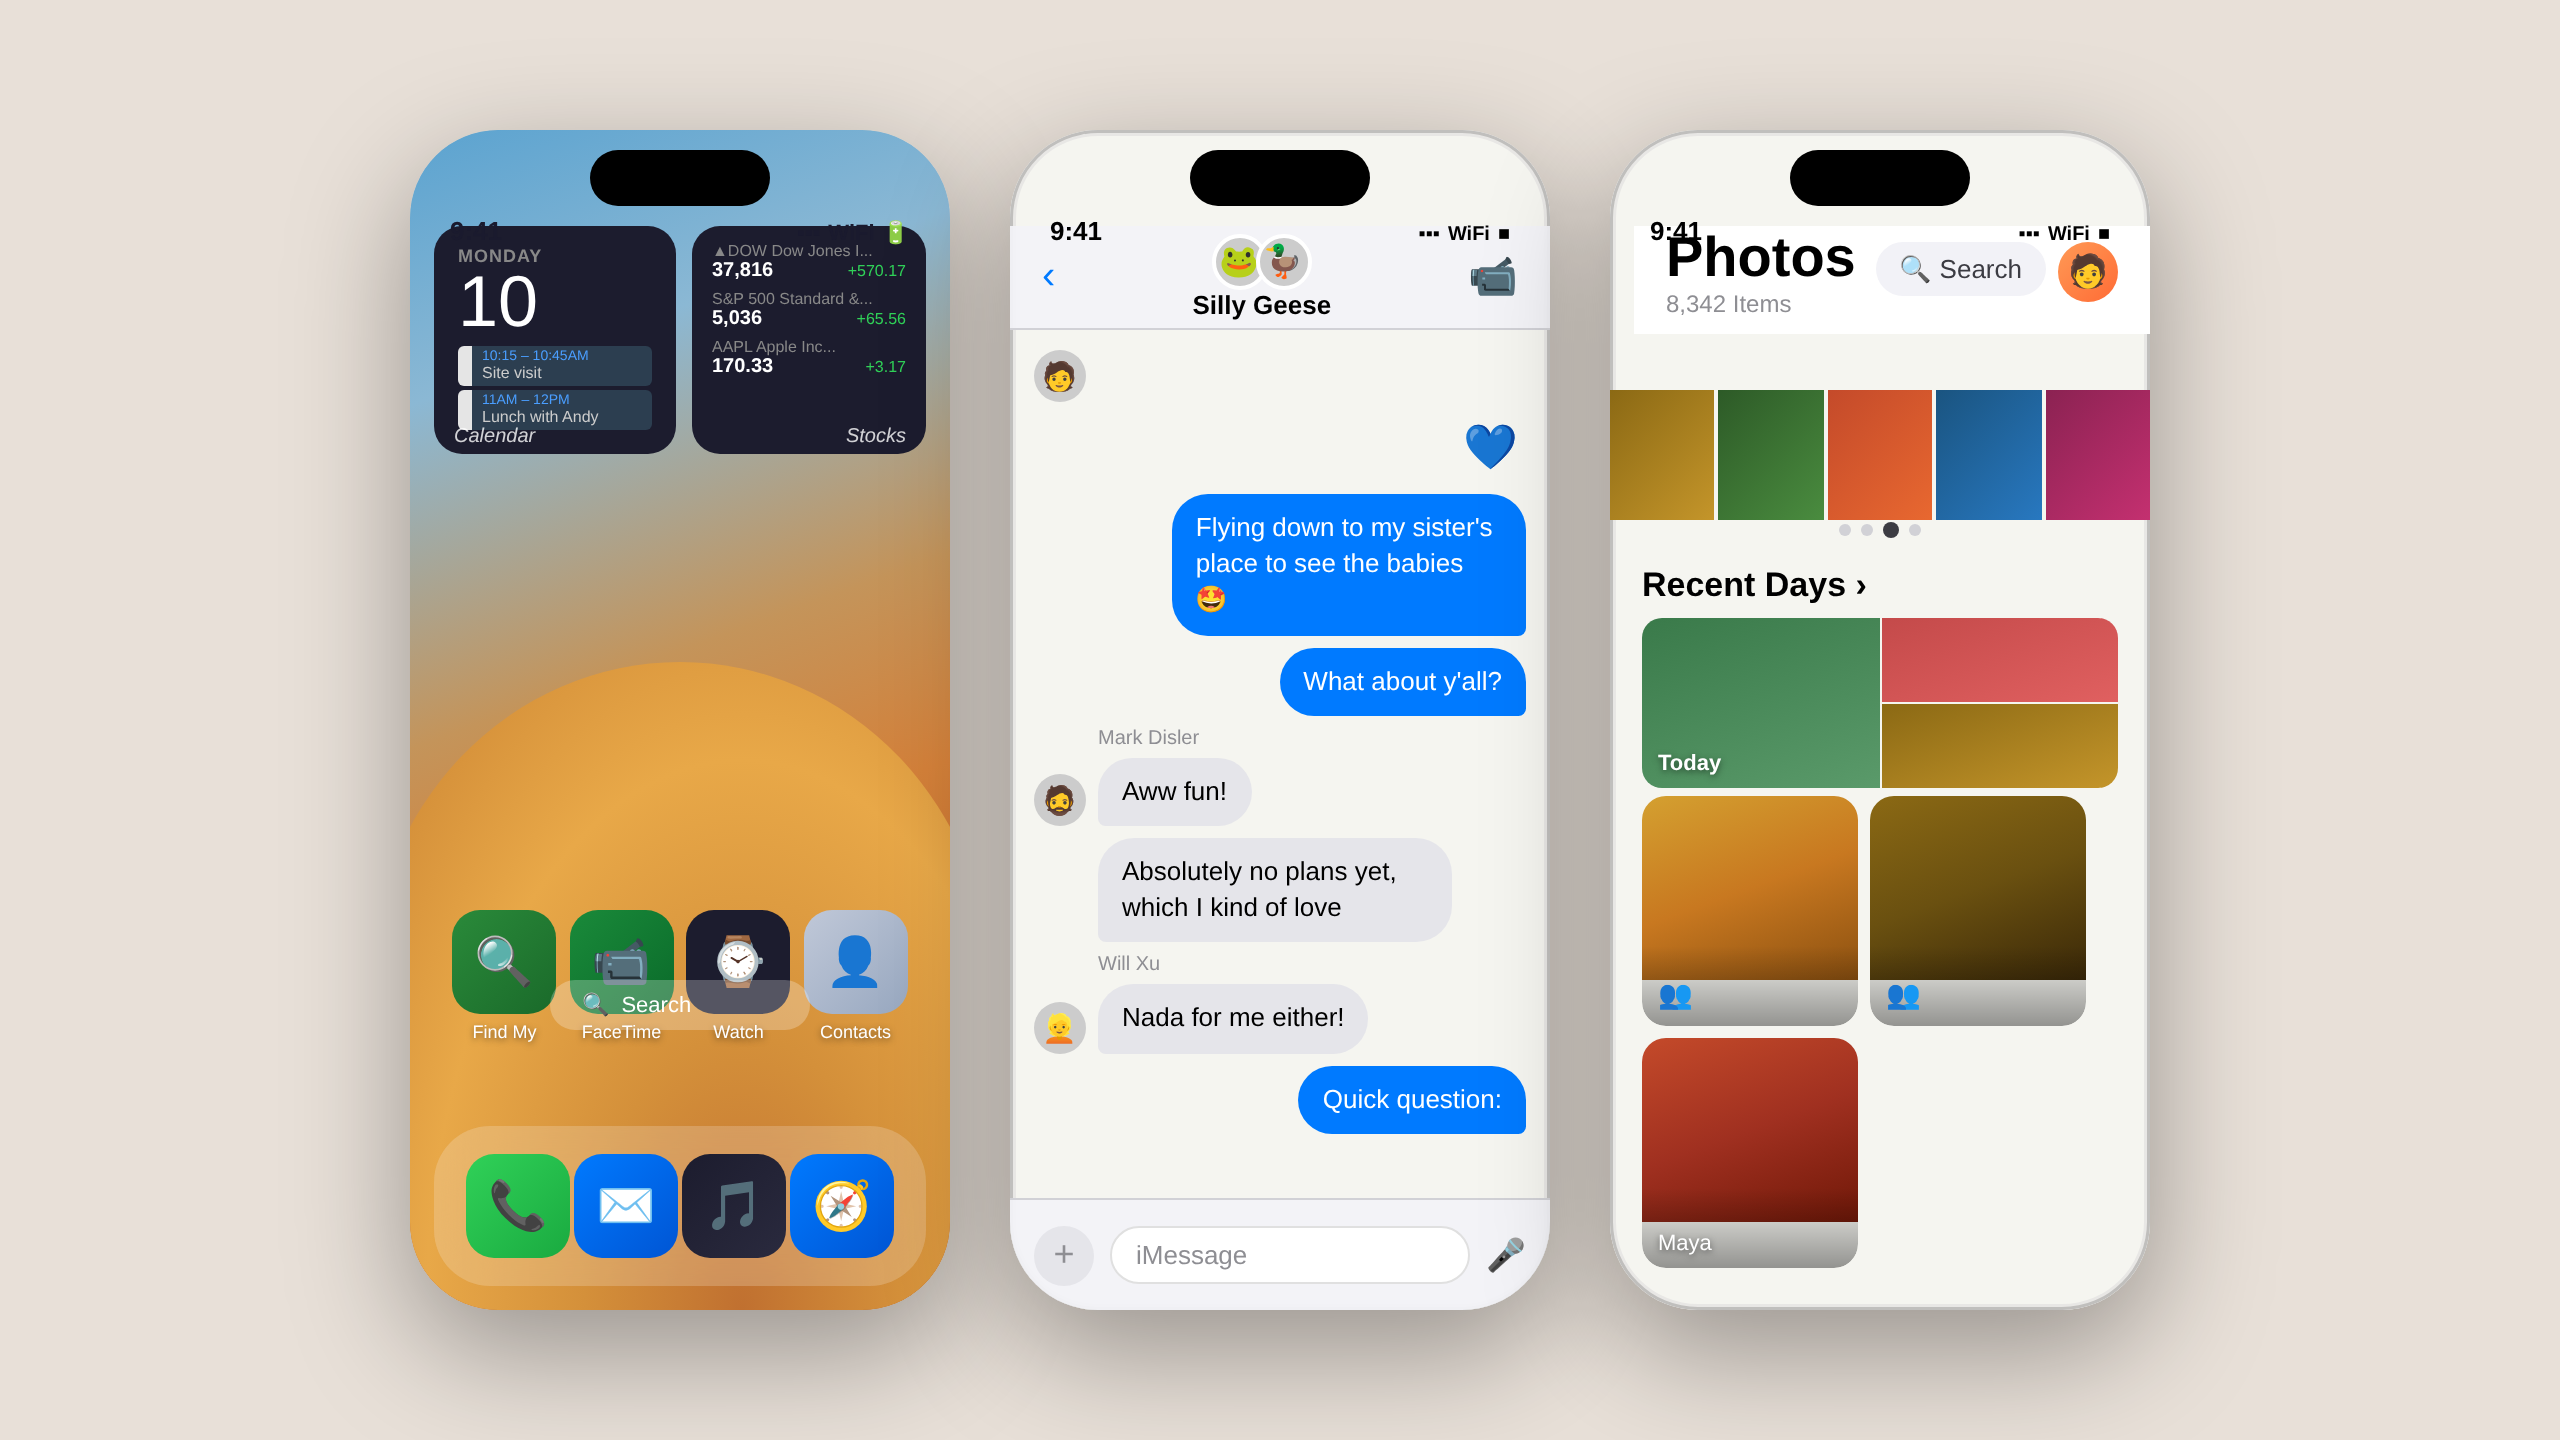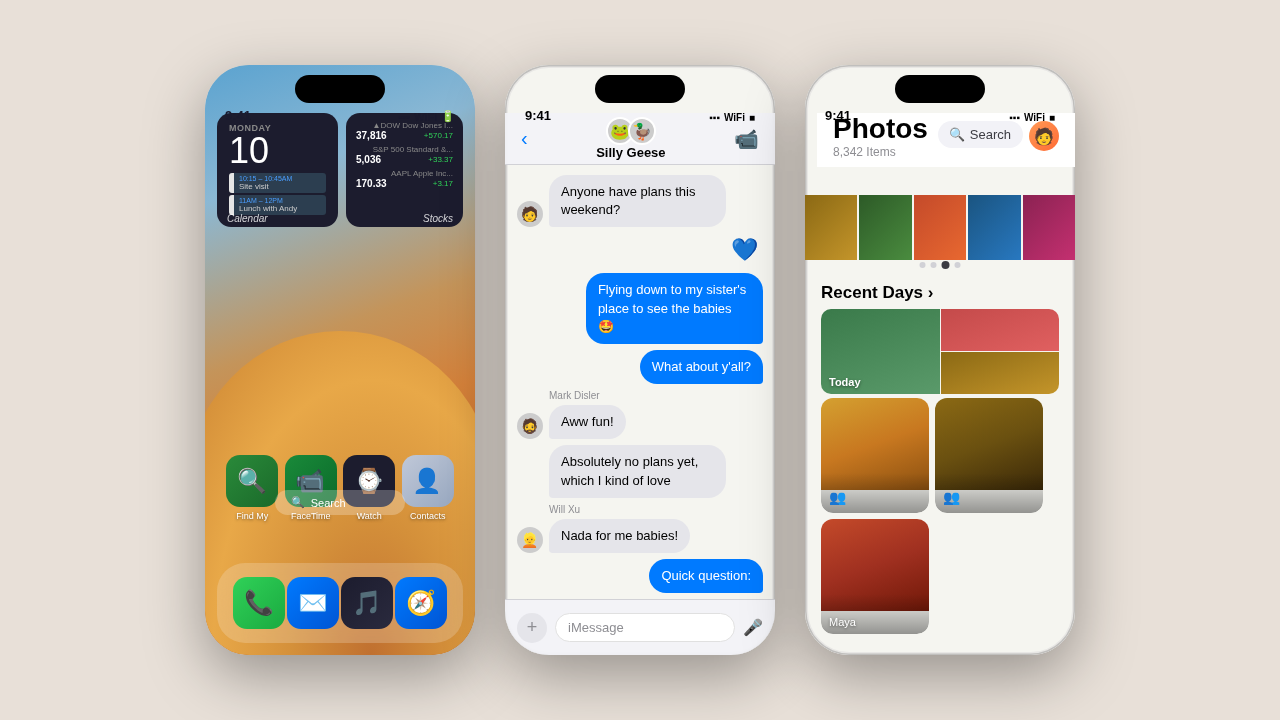--- a/index.html
+++ b/index.html
@@ -89,37 +89,37 @@
       border-radius: 14px;
       padding: 10px 12px;
       color: white;
       flex: 1;
     }
     .widget-cal-day { font-size: 9px; font-weight: 600; color: #888; letter-spacing: 0.5px; }
     .widget-cal-num { font-size: 36px; font-weight: 200; line-height: 1; color: white; }
     .widget-cal-events { margin-top: 4px; }
     .widget-cal-event {
       background: #2c3e50;
-      border-left: 5px solid #e5e5e5;
+      border-left: 7px solid #e5e5e5;
       padding: 2px 5px;
       border-radius: 3px;
       font-size: 8px;
       margin-bottom: 2px;
       color: #ccc;
     }
     .widget-cal-event .event-time { color: #4a9eff; font-size: 7px; }
 
     .widget-stocks {
       background: #1c1c2e;
       border-radius: 14px;
       padding: 8px 10px;
       flex: 1;
     }
     .stock-item { margin-bottom: 4px; }
-    .stock-name { font-size: 8px; color: #888; text-align: right; }
+    .stock-name { font-size: 8px; color: #888; }
     .stock-row { display: flex; justify-content: space-between; align-items: center; }
     .stock-price { font-size: 10px; font-weight: 600; color: white; }
     .stock-change { font-size: 8px; color: #30d158; }
 
     .home-search {
       position: absolute;
       bottom: 140px;
       left: 50%;
       transform: translateX(-50%);
       background: rgba(255,255,255,0.25);
@@ -481,21 +481,21 @@
           <div class="stock-name">▲DOW Dow Jones I...</div>
           <div class="stock-row">
             <span class="stock-price">37,816</span>
             <span class="stock-change">+570.17</span>
           </div>
         </div>
         <div class="stock-item">
           <div class="stock-name">S&amp;P 500 Standard &amp;...</div>
           <div class="stock-row">
             <span class="stock-price">5,036</span>
-            <span class="stock-change">+33.37</span>
+            <span class="stock-change">+65.56</span>
           </div>
         </div>
         <div class="stock-item">
           <div class="stock-name">AAPL Apple Inc...</div>
           <div class="stock-row">
             <span class="stock-price">170.33</span>
             <span class="stock-change">+3.17</span>
           </div>
         </div>
       </div>
@@ -568,21 +568,20 @@
         </div>
         <span class="msg-group-name">Silly Geese</span>
       </div>
       <span class="msg-video-icon">📹</span>
     </div>
 
     <div class="messages-list">
 
       <div class="msg-bubble-row incoming">
         <div class="msg-bubble-avatar">🧑</div>
-        <div class="bubble gray">Anyone have plans this weekend?</div>
       </div>
 
       <div class="msg-bubble-row outgoing">
         <div style="position:relative;">
           <div style="font-size:22px;padding:4px;">💙</div>
         </div>
       </div>
 
       <div class="msg-bubble-row outgoing">
         <div class="bubble blue">Flying down to my sister's place to see the babies 🤩</div>
@@ -600,21 +599,21 @@
 
       <div class="msg-bubble-row incoming">
         <div style="width:26px;flex-shrink:0;"></div>
         <div class="bubble gray">Absolutely no plans yet, which I kind of love</div>
       </div>
 
       <div class="msg-sender-label">Will Xu</div>
 
       <div class="msg-bubble-row incoming">
         <div class="msg-bubble-avatar">👱</div>
-        <div class="bubble gray">Nada for me babies!</div>
+        <div class="bubble gray">Nada for me either!</div>
       </div>
 
       <div class="msg-bubble-row outgoing">
         <div class="bubble blue">Quick question:</div>
       </div>
 
     </div>
 
     <div class="msg-input-bar">
       <div class="msg-add-btn">+</div>

